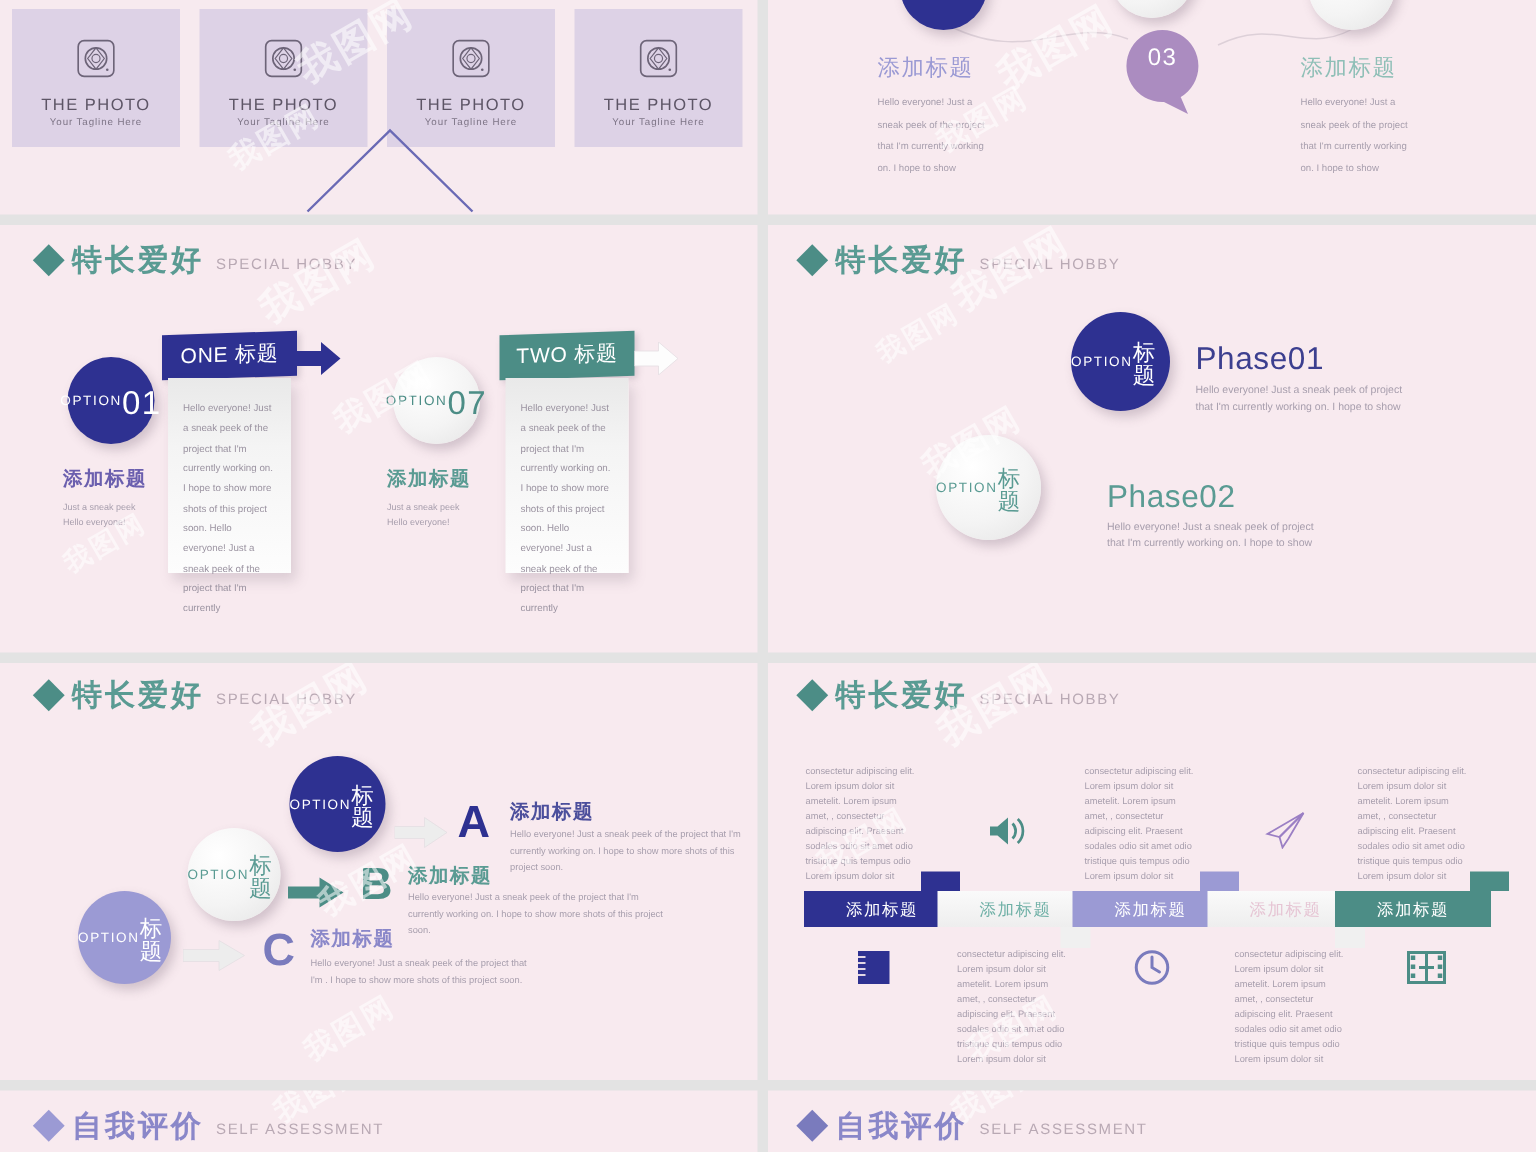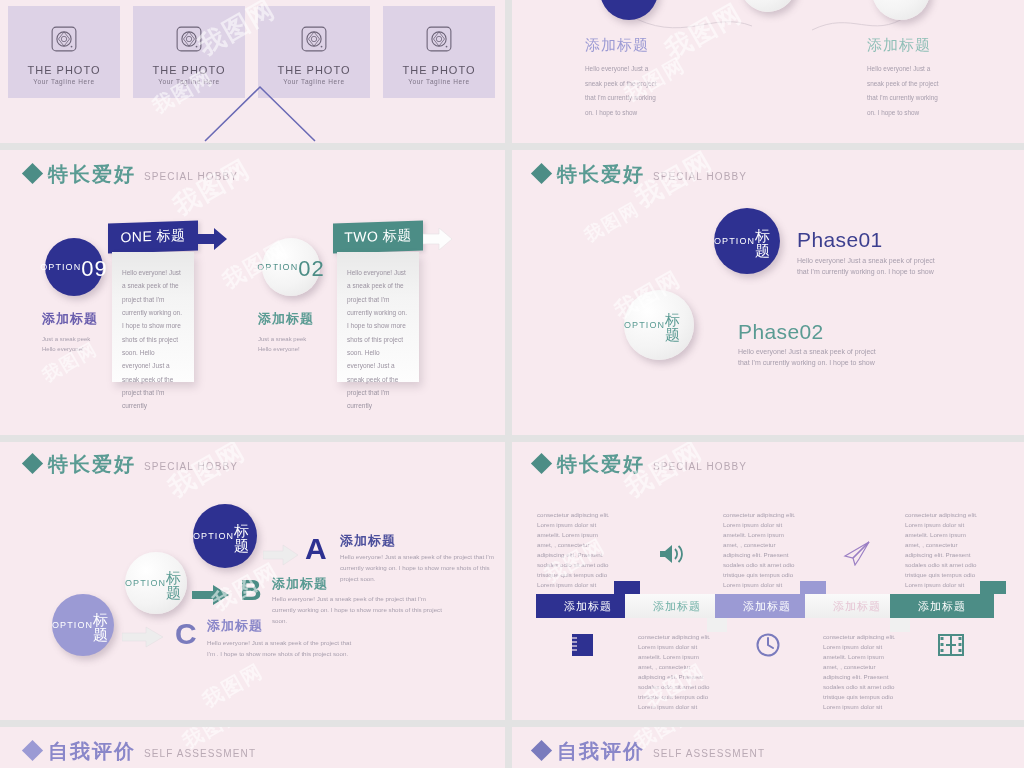--- a/index.html
+++ b/index.html
@@ -142,20 +142,26 @@
     </svg>
 
     <div class="circ c-blue" style="left:88px;top:-38px;width:58px;height:58px;">
       
     </div>
 
     <div class="circ c-white" style="left:228px;top:-44px;width:56px;height:56px;color:#9b9ad4;">
       
     </div>
 
+    <div style="position:absolute;left:232px;top:18px;width:62px;height:60px;">
+      <svg viewBox="0 0 62 60" style="position:absolute;inset:0;width:62px;height:60px;">
+        <path d="M31 2 a24 24 0 1 1 -0.1 0 Z M42 44 L48 58 L30 49 Z" fill="#ab8cc0"></path>
+      </svg>
+      <div style="position:absolute;left:0;top:12px;width:62px;text-align:center;color:#fff;font-size:16px;letter-spacing:1px;">03</div>
+    </div>
 
     <div class="circ c-white2" style="left:360px;top:-38px;width:58px;height:58px;">
       
     </div>
 
     <div style="position:absolute;left:73px;top:36px;width:150px;">
       <div style="font-size:15px;letter-spacing:1px;color:#9b9ad4;">添加标题</div>
       <div style="font-size:6.4px;line-height:2.3;color:#a79ead;margin-top:7px;width:74px;">Hello everyone! Just a sneak peek of the project that I'm currently working on. I hope to show</div>
     </div>
 
@@ -170,40 +176,40 @@
 
   <div class="panel" style="left:0;top:150px;width:505px;height:285px;">
     <div class="sec-head" style="left:25px;top:14px;">
       <span class="diamond" style="background:#4c8d86;"></span>
       <span class="sec-cn" style="color:#5a9b93;">特长爱好</span>
       <span class="sec-en">SPECIAL HOBBY</span>
     </div>
 
     <div class="circ c-blue" style="left:45px;top:88px;width:58px;height:58px;">
       <div class="lab">OPTION</div>
-      <div class="num">09</div>
+      <div class="num">01</div>
     </div>
     <div style="position:absolute;left:42px;top:160px;width:110px;">
       <div style="font-size:13px;font-weight:bold;letter-spacing:1px;color:#6b5fae;">添加标题</div>
       <div style="font-size:6px;line-height:1.7;color:#a79ead;margin-top:6px;">Just a sneak peek</div>
       <div style="font-size:6px;line-height:1.7;color:#a79ead;">Hello everyone!</div>
     </div>
     <div class="flagcard" style="left:108px;top:72px;width:90px;height:165px;">
       <div class="banner" style="width:90px;background:#2e3191;transform:skewY(-2deg);">ONE 标题</div>
       <div class="body" style="width:82px;height:130px;">
         <p>Hello everyone! Just a sneak peek of the project that I'm currently working on. I hope to show more shots of this project soon. Hello everyone! Just a sneak peek of the project that I'm currently</p>
       </div>
     </div>
     <svg class="arrow" style="left:198px;top:78px;width:30px;height:22px;" viewBox="0 0 30 22">
       <path d="M0 6 L16 6 L16 0 L29 11 L16 22 L16 16 L0 16 Z" fill="#2e3191"></path>
     </svg>
 
     <div class="circ c-white" style="left:262px;top:88px;width:58px;height:58px;">
       <div class="lab">OPTION</div>
-      <div class="num">02</div>
+      <div class="num">07</div>
     </div>
     <div style="position:absolute;left:258px;top:160px;width:110px;">
       <div style="font-size:13px;font-weight:bold;letter-spacing:1px;color:#5a9b93;">添加标题</div>
       <div style="font-size:6px;line-height:1.7;color:#a79ead;margin-top:6px;">Just a sneak peek</div>
       <div style="font-size:6px;line-height:1.7;color:#a79ead;">Hello everyone!</div>
     </div>
     <div class="flagcard" style="left:333px;top:72px;width:90px;height:165px;">
       <div class="banner" style="width:90px;background:#4c8d86;transform:skewY(-2deg);">TWO 标题</div>
       <div class="body" style="width:82px;height:130px;">
         <p>Hello everyone! Just a sneak peek of the project that I'm currently working on. I hope to show more shots of this project soon. Hello everyone! Just a sneak peek of the project that I'm currently</p>

